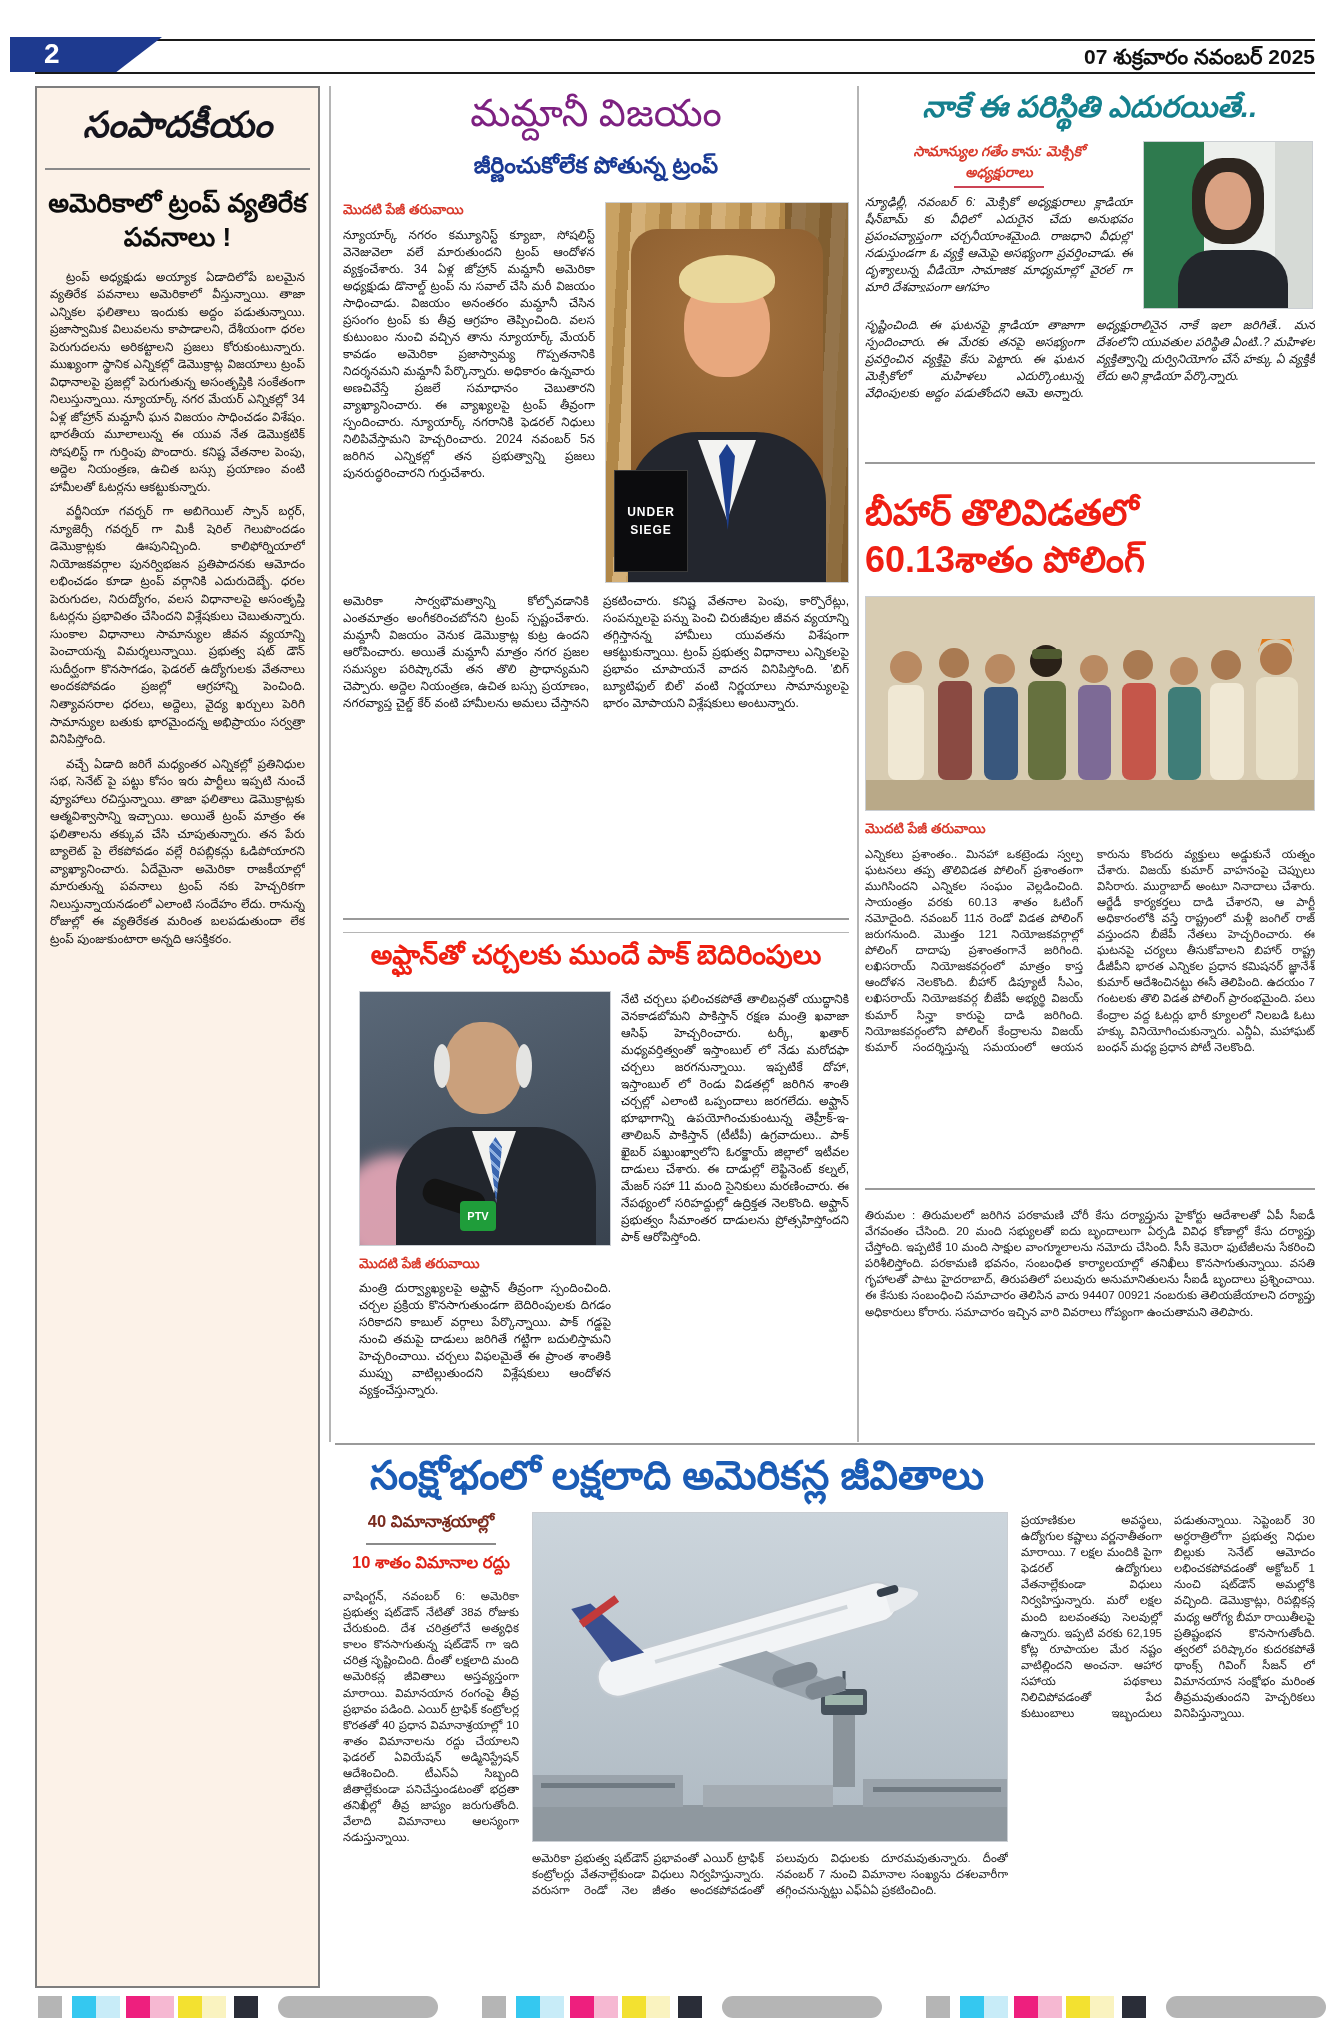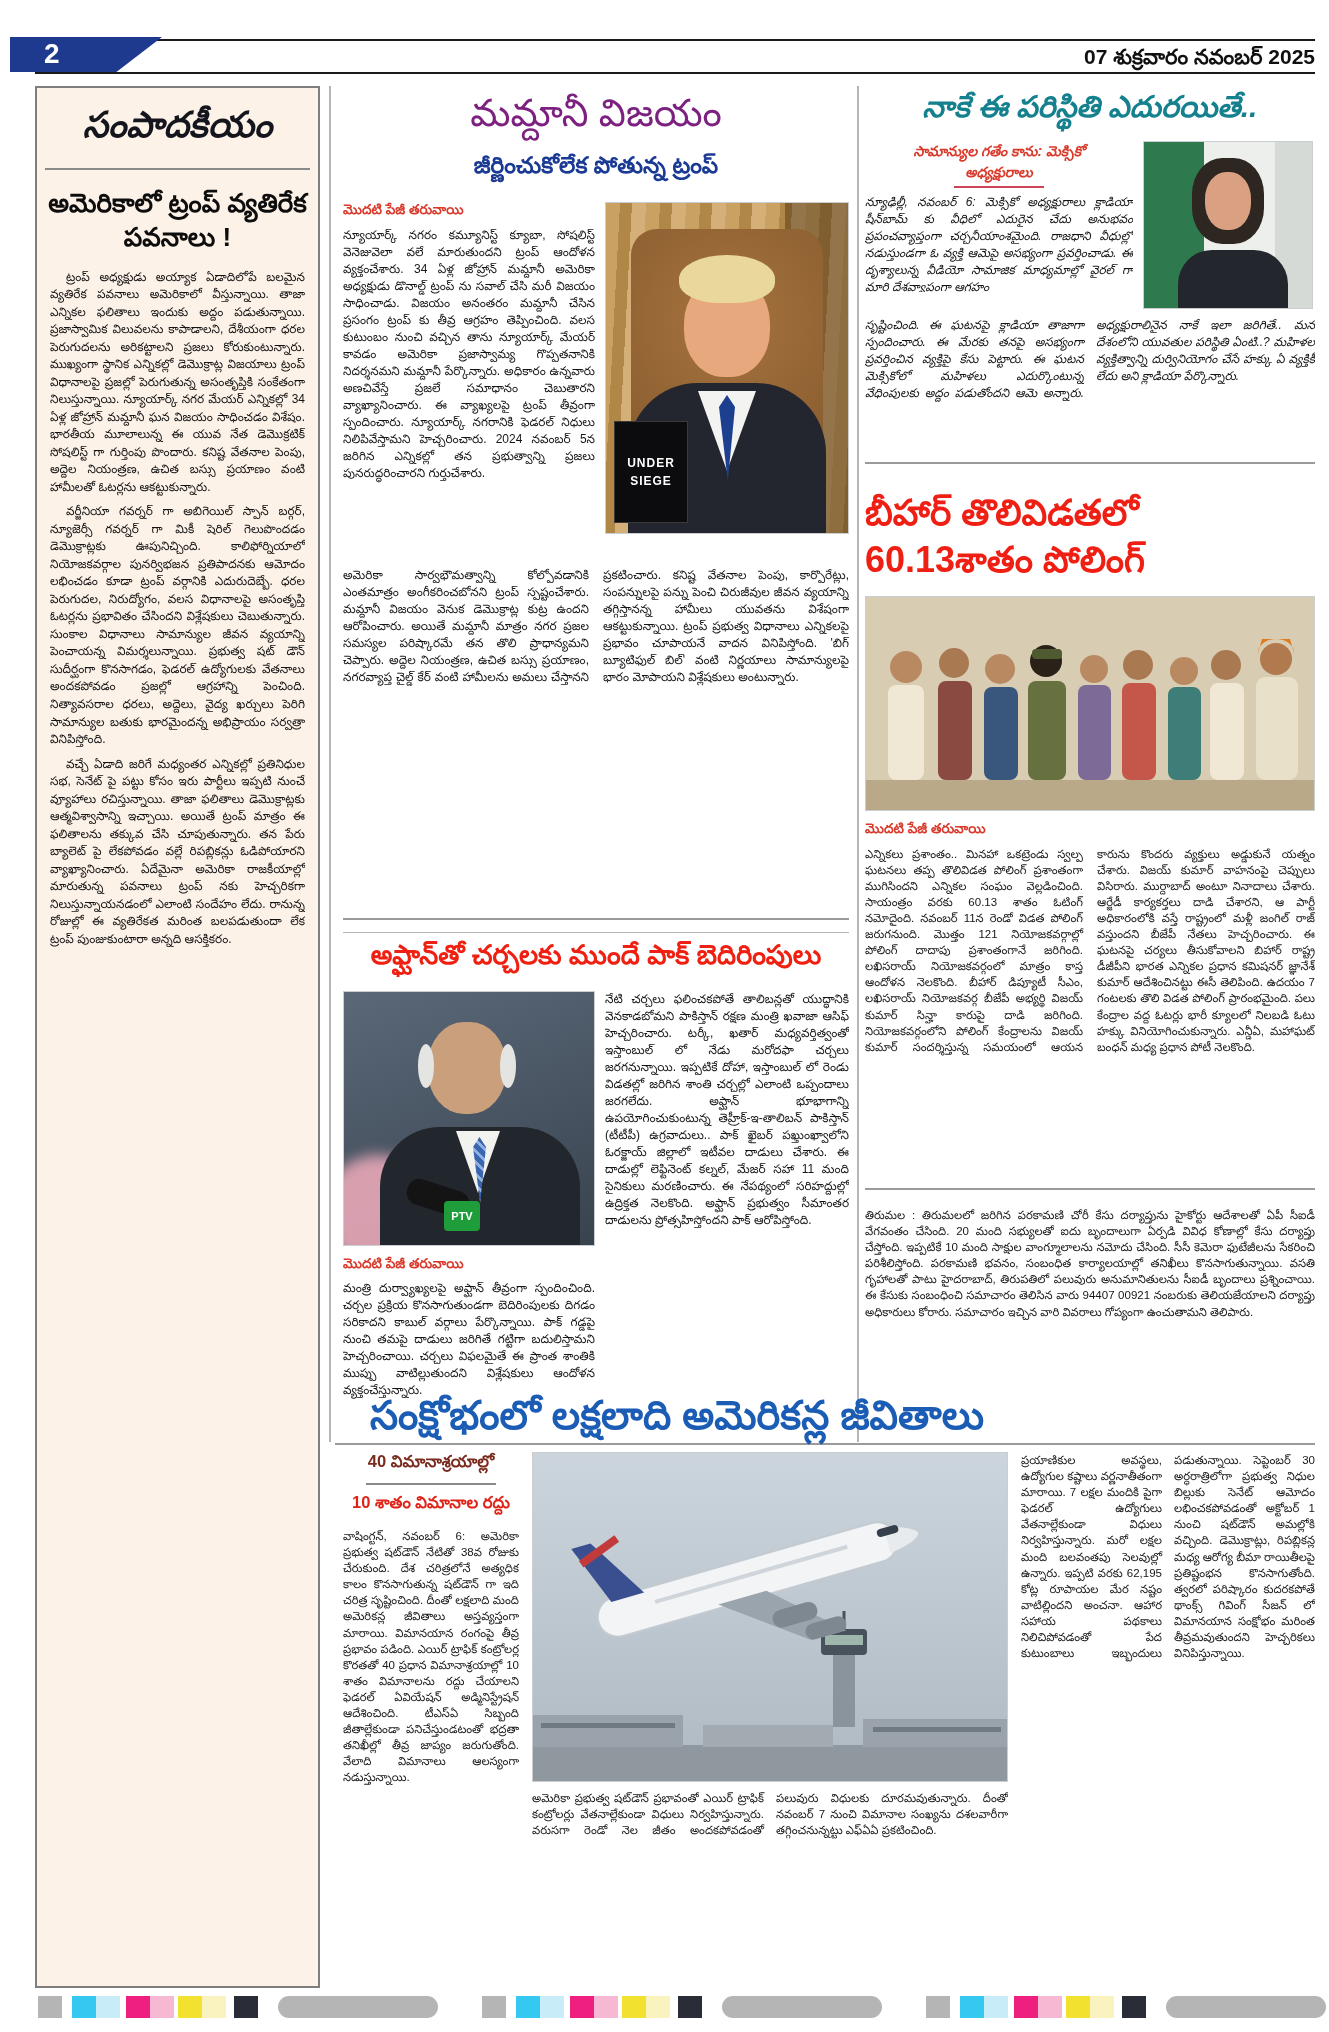--- a/index.html
+++ b/index.html
@@ -48,21 +48,21 @@
   .m1 { left:343px; top:92px; width:506px; }
   .m1-headline { text-align:center; color:#7d2181; font-size:38px; font-weight:normal; }
   .m1-subhead  { text-align:center; color:#1a3a94; font-size:23px; font-weight:bold; margin-top:8px; }
   .m1-row { display:flex; gap:10px; margin-top:18px; }
   .m1-left { width:252px; }
   .m1-lead { height:330px; overflow:hidden; margin-top:6px; }
   .m1-cols { margin-top:10px; column-count:2; column-gap:14px; height:312px; overflow:hidden; }
 
   
   .photo { position:relative; overflow:hidden; border:1px solid #caced3; background:#dde1e5; }
-  .photo-trump { width:244px; height:332px;
+  .photo-trump { width:244px; height:381px;
     background:repeating-linear-gradient(93deg,#c9a263 0 14px,#b18748 14px 26px,#d4b078 26px 40px); }
   .pt-shade { position:absolute; right:0; top:0; width:26%; height:100%; background:rgba(70,45,20,.45); }
   .pt-chair { position:absolute; left:50%; top:26px; transform:translateX(-50%); width:192px; height:300px;
     background:radial-gradient(circle at 50% 30%, #a5733f, #7e5226); border-radius:26px; }
   .pt-suit { position:absolute; left:50%; bottom:0; transform:translateX(-50%); width:198px; height:150px;
     background:#23262e; border-radius:70px 70px 0 0; }
   .pt-shirt { position:absolute; left:50%; bottom:62px; transform:translateX(-50%); width:58px; height:80px;
     background:#f3f3f1; clip-path:polygon(0 0,100% 0,50% 100%); }
   .pt-tie { position:absolute; left:50%; bottom:52px; transform:translateX(-50%); width:16px; height:86px;
     background:#1d3f8f; clip-path:polygon(50% 0,100% 14%,55% 100%,0 14%); }
@@ -71,39 +71,39 @@
   .pt-hair { position:absolute; left:50%; top:52px; transform:translateX(-50%); width:96px; height:48px;
     background:#e9d79b; border-radius:50% 50% 42% 42%; }
   .pt-book { position:absolute; left:8px; bottom:10px; width:74px; height:102px; background:#0c0c0e;
     border:1px solid #3a3a3a; color:#fff; font-weight:bold; font-size:12px; letter-spacing:1px;
     display:flex; flex-direction:column; align-items:center; justify-content:center; gap:4px; }
 
   
   .m2 { left:343px; top:940px; width:506px; }
   .m2-headline { text-align:center; color:#ef2012; font-size:27px; font-weight:bold; }
   .m2-row { display:flex; gap:10px; margin-top:14px; }
-  .m2-left { width:252px; }
+  .m2-left { width:252px;margin-left:16px; }
   .m2-leftbody { margin-top:5px; height:158px; overflow:hidden; }
   .m2-right { width:244px; height:448px; overflow:hidden; }
   .photo-asif { width:252px; height:255px; background:linear-gradient(160deg,#5a6878,#39434f); }
   .pa-blob { position:absolute; left:-22px; bottom:-22px; width:112px; height:112px; background:#e8a8b8;
     border-radius:50%; filter:blur(7px); opacity:.9; }
   .pa-suit { position:absolute; right:14px; bottom:0; width:200px; height:118px; background:#22262d; border-radius:60px 60px 0 0; }
   .pa-shirt { position:absolute; right:94px; bottom:52px; width:44px; height:62px; background:#f2f2ef; clip-path:polygon(0 0,100% 0,50% 100%); }
   .pa-tie { position:absolute; right:108px; bottom:42px; width:13px; height:66px;
     background:repeating-linear-gradient(45deg,#3a66b0 0 5px,#8fb0e0 5px 8px); clip-path:polygon(50% 0,100% 15%,55% 100%,0 15%); }
   .pa-head { position:absolute; right:88px; top:30px; width:78px; height:92px; background:#caa07c; border-radius:46%; }
   .pa-hairL, .pa-hairR { position:absolute; top:52px; width:16px; height:44px; background:#e4e4e2; border-radius:50%; }
   .pa-hairL { right:160px; } .pa-hairR { right:78px; }
   .pa-mic { position:absolute; left:62px; bottom:34px; width:64px; height:26px; background:#141414; border-radius:12px; transform:rotate(18deg); }
   .pa-ptv { position:absolute; left:100px; bottom:14px; width:36px; height:30px; background:#1f9d3a; border-radius:4px;
     color:#fff; font-weight:bold; font-size:11px; display:flex; align-items:center; justify-content:center; }
 
   
-  .m3 { left:343px; top:1392px; width:972px; }
+  .m3 { left:343px; top:1452px; width:972px; }
   .m3-headline { width:668px; text-align:center; color:#1b5cb5; font-size:40px; font-weight:bold; line-height:1.15; }
   .m3-row { display:flex; gap:13px; margin-top:14px; }
   .m3-colA { width:176px; }
   .m3-sub1 { color:#7a2b1e; font-weight:bold; font-size:16.5px; text-align:center; }
   .m3-subrule { width:130px; height:2px; background:#8a8a8a; margin:8px auto; }
   .m3-sub2 { color:#e02317; font-weight:bold; font-size:16.5px; text-align:center; }
   .m3-colA-body { margin-top:12px; height:352px; overflow:hidden; }
   .m3-colB { width:476px; }
   .photo-plane { width:476px; height:330px; }
   .m3-colB-cols { margin-top:8px; column-count:2; column-gap:12px; height:98px; overflow:hidden; }

